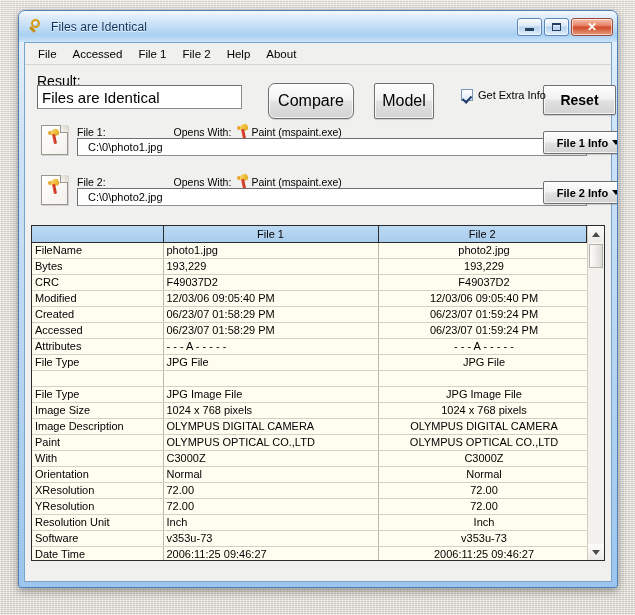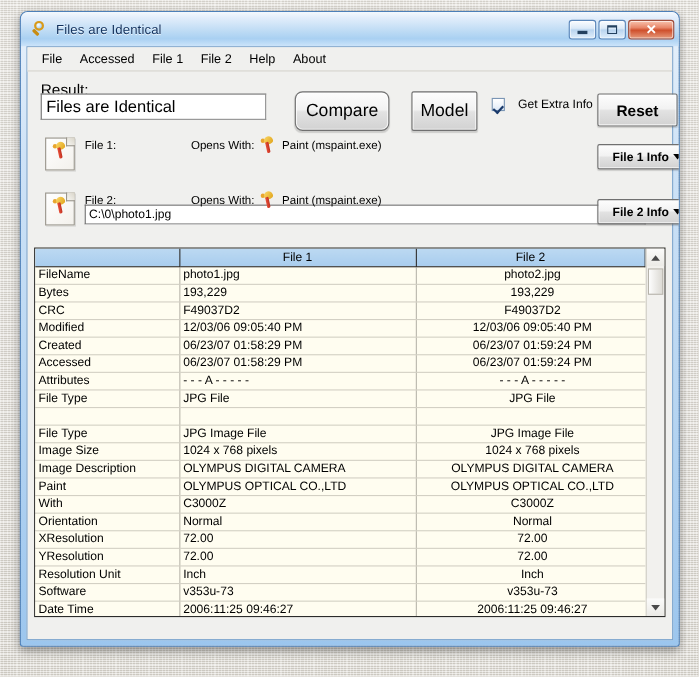--- a/index.html
+++ b/index.html
@@ -190,24 +190,24 @@
     box-sizing: border-box;
     color: #000;
     white-space: nowrap;
   }
   #compare-btn { left: 243px; top: 18px; width: 86px; height: 36px; font-size: 16px; border-radius: 7px; }
   #exit-btn    { left: 349px; top: 18px; width: 60px; height: 36px; font-size: 16px; }
   #reset-btn   { left: 518px; top: 20px; width: 73px; height: 30px; font-size: 14px; font-weight: bold; }
 
   #extra-info-wrap {
     position: absolute;
-    left: 422px; top: 24px;
-    display: flex;
-    align-items: center;
-    gap: 12px;
+    left: 436px; top: 24px;
+    display: flex;
+    align-items: center;
+    gap: 5px;
   }
   #extra-info-box {
     width: 12px; height: 12px;
     border: 1px solid #7b96b5;
     background: linear-gradient(180deg,#ffffff 0%, #eef4fb 60%, #dbe7f5 100%);
     box-sizing: border-box;
     position: relative;
     flex: none;
   }
   #extra-info-box::after {
@@ -283,35 +283,34 @@
     left: 52px; top: 1px;
     display: flex;
     align-items: center;
     font-size: 10.5px;
     color: #000;
     gap: 0;
     white-space: nowrap;
   }
   .file-head .k1 { margin-right: 28px; }
   .file-head .k2 { margin-right: 5px; margin-left: 40px; }
-  .file-head .appname { margin-left: 5px; }
+  .file-head .appname { }
 
   .path-box {
     position: absolute;
     left: 52px; top: 15px;
     width: 510px; height: 18px;
     background: #ffffff;
     border: 1px solid #8e8e8e;
     border-top-color: #6e6e6e;
     border-left-color: #6e6e6e;
     box-sizing: border-box;
     display: flex;
     align-items: center;
-    padding-left: 3px;
-    margin-top: 48px;
+    padding-left: 10px;
   }
   .path-text { font-size: 11px; color: #000; white-space: nowrap; }
 
   .info-btn {
     position: absolute;
     left: 518px; top: 8px;
     width: 91px; height: 23px;
     font-size: 11px;
     font-weight: bold;
     gap: 4px;

